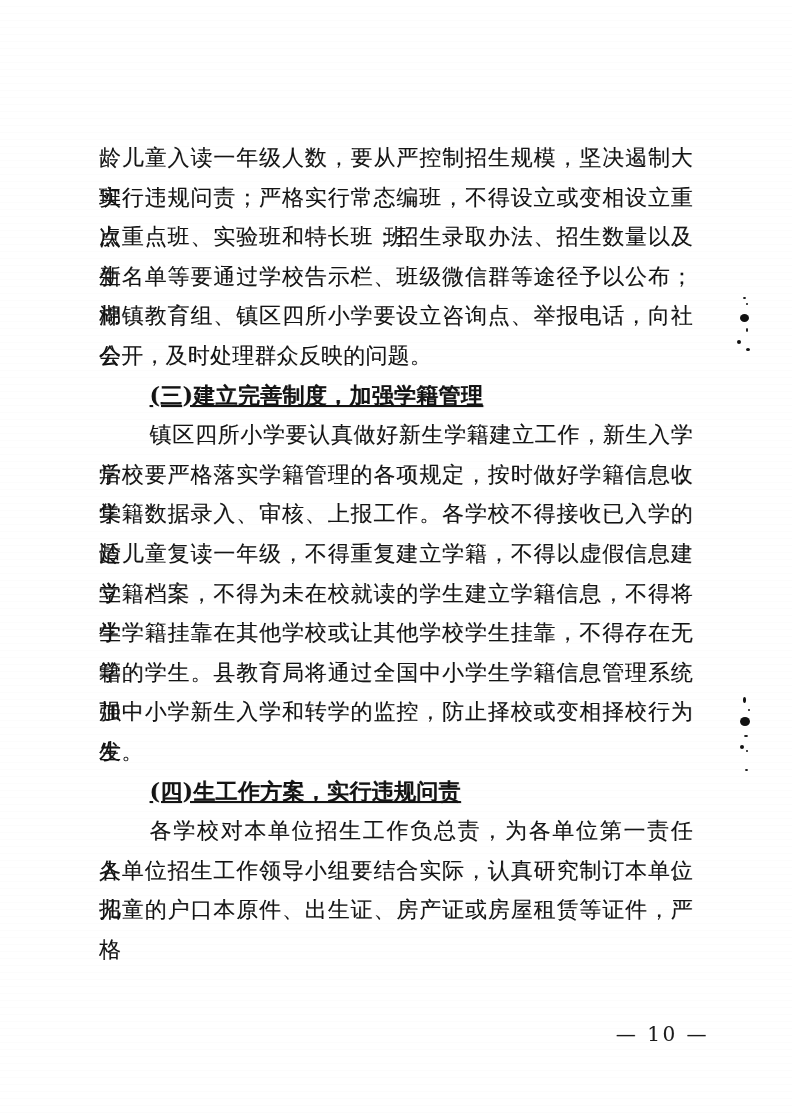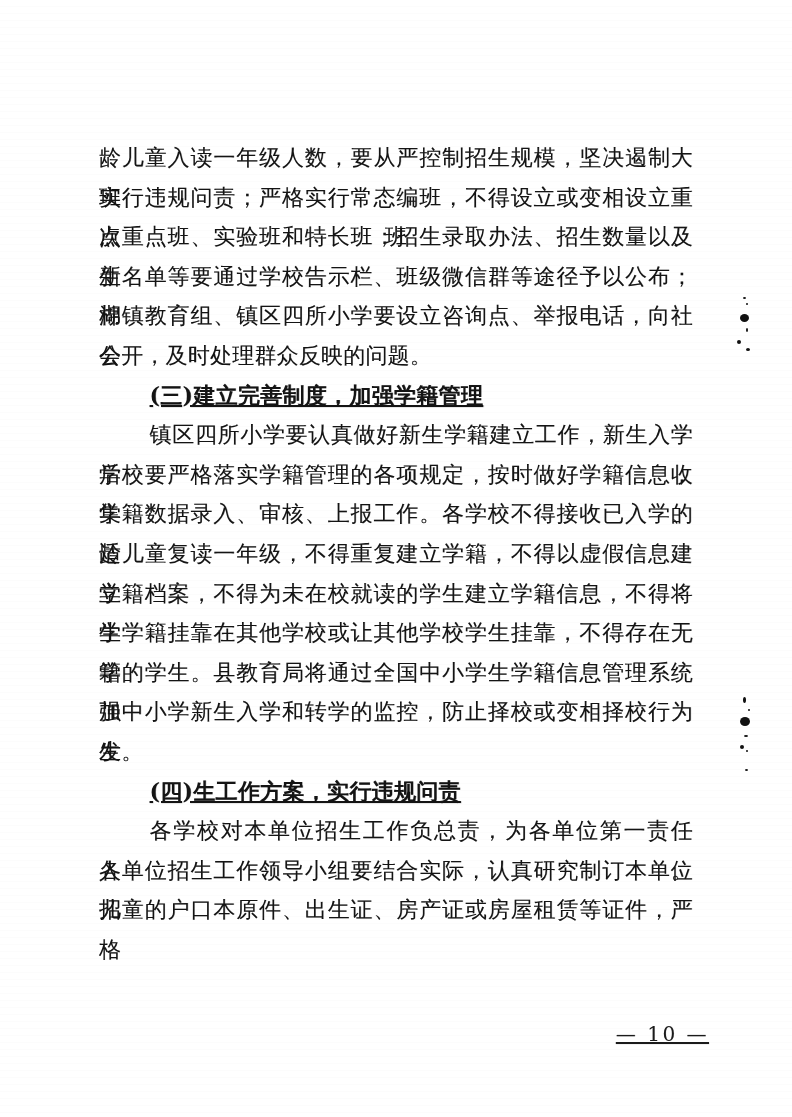--- a/index.html
+++ b/index.html
@@ -77,21 +77,20 @@
     top: 1022px;
     width: 792px;
     text-align: right;
     padding-right: 83px;
     box-sizing: border-box;
     font-size: 20px;
     color: #1b1b1b;
     letter-spacing: 2.5px;
     font-family: "DejaVu Serif", "Liberation Serif", serif;
     text-shadow: 0.3px 0.2px 0.3px rgba(0,0,0,0.25);
-    text-decoration: underline;
   }
 
   
   .speck {
     position: absolute;
     background: #111;
     border-radius: 50%;
   }
   .speck-cluster { position: absolute; }
 </style>

